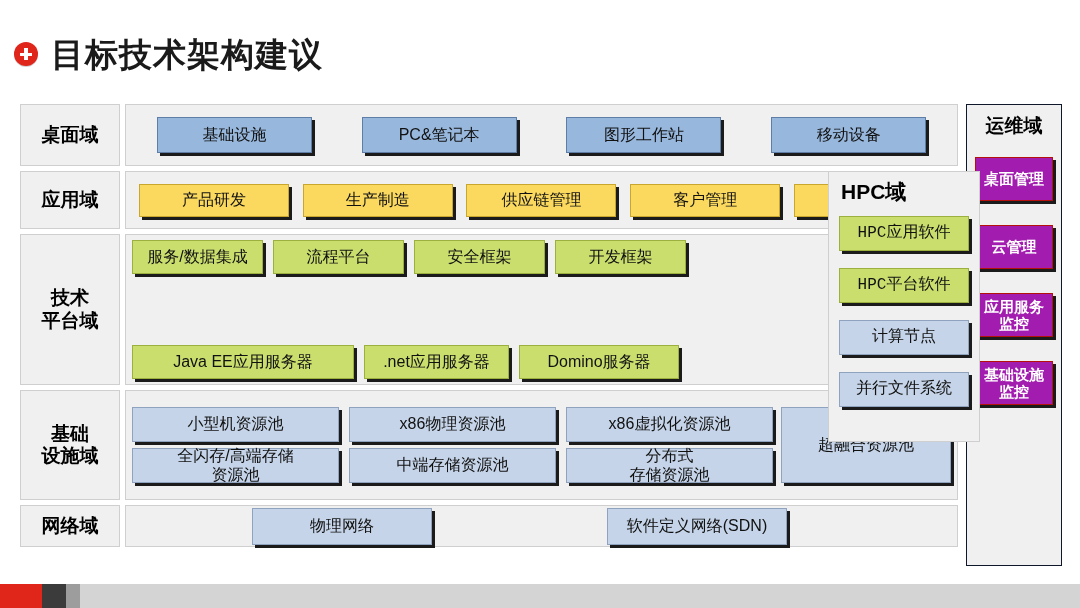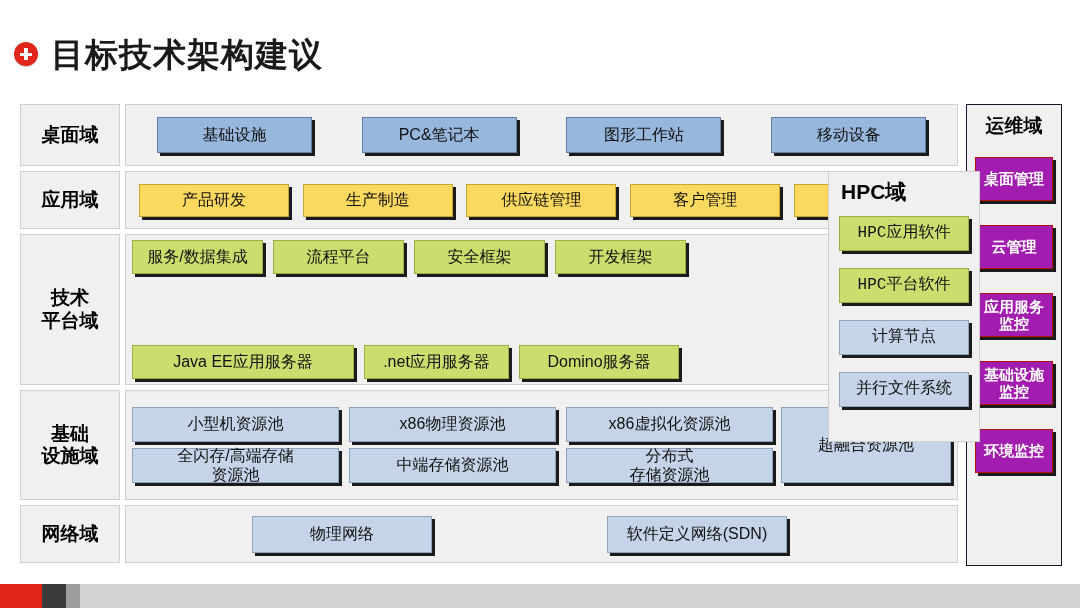--- a/index.html
+++ b/index.html
@@ -76,21 +76,21 @@
   .chip.yellow {background:#fad95e;border-color:#c9a62e;}
   .chip.green  {background:#cade6e;border-color:#9bb03f;}
   .chip.lblue  {background:#c5d4e8;border-color:#8fa3be;}
   .chip.red    {background:#a21caf;border-color:#b5110c;color:#ffffff;font-weight:bold;}
 
   
   #band-desktop{height:62px;}
   #band-app    {height:58px;font-family:Liberation Serif, serif;}
   #band-tech   {height:151px;}
   #band-infra  {height:110px;}
-  #band-net    {height:58px;justify-content:flex-end;}
+  #band-net    {height:42px;justify-content:flex-end;}
 
   
   .row-even{display:flex;width:100%;justify-content:space-around;align-items:center;}
   .row-even .chip{height:36px;width:155px;}
   #band-app .row-even .chip{height:33px;width:150px;}
 
   
   .tech-body{
     display:flex;gap:6px;width:100%;height:100%;align-items:stretch;
     padding:5px 0;box-sizing:border-box;
@@ -300,25 +300,20 @@
         <span>应用服务</span><br>
         <span>监控</span>
       </span>
     </div>
     <div class="chip red">
       <span>
         <span>基础设施</span><br>
         <span>监控</span>
       </span>
     </div>
-    <div class="chip red">
-      <span>
-        <span>环境监控</span>
-      </span>
-    </div>
   </div>
 
 </div>
 
 <div id="footer">
   <div class="fseg-red"></div>
   <div class="fseg-dark"></div>
   <div class="fseg-gray"></div>
   <div class="fseg-light"></div>
 </div>

